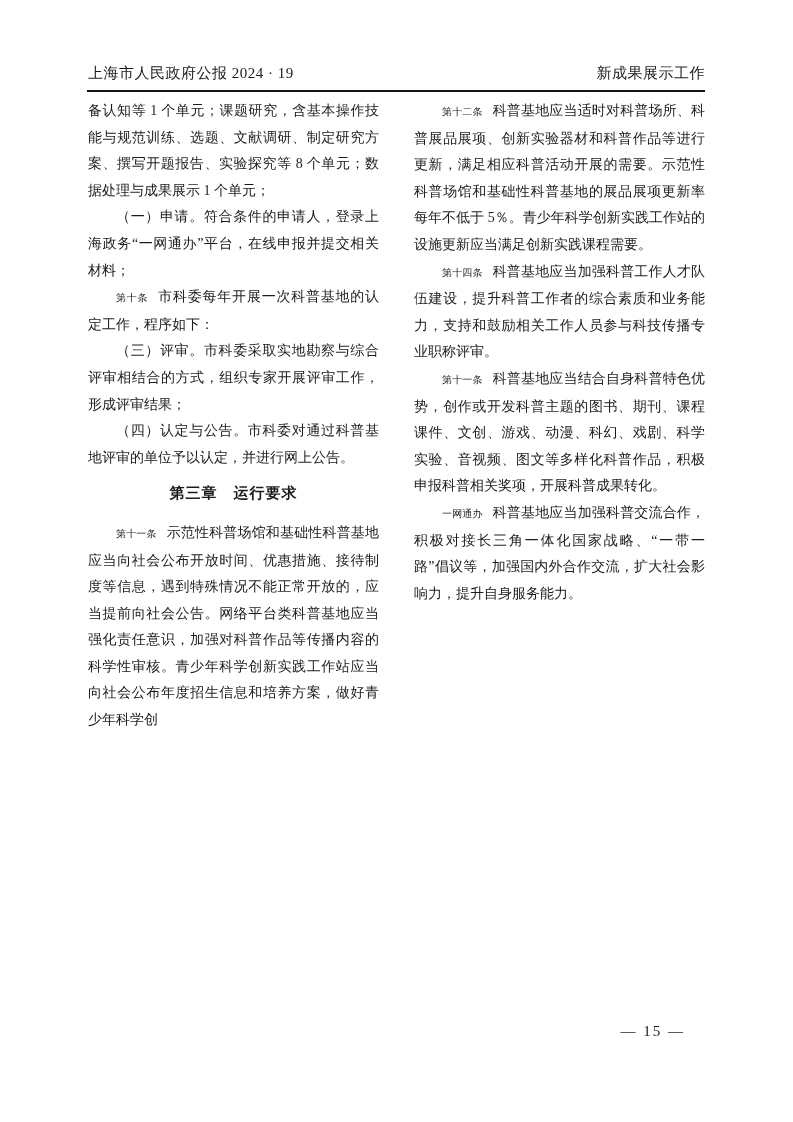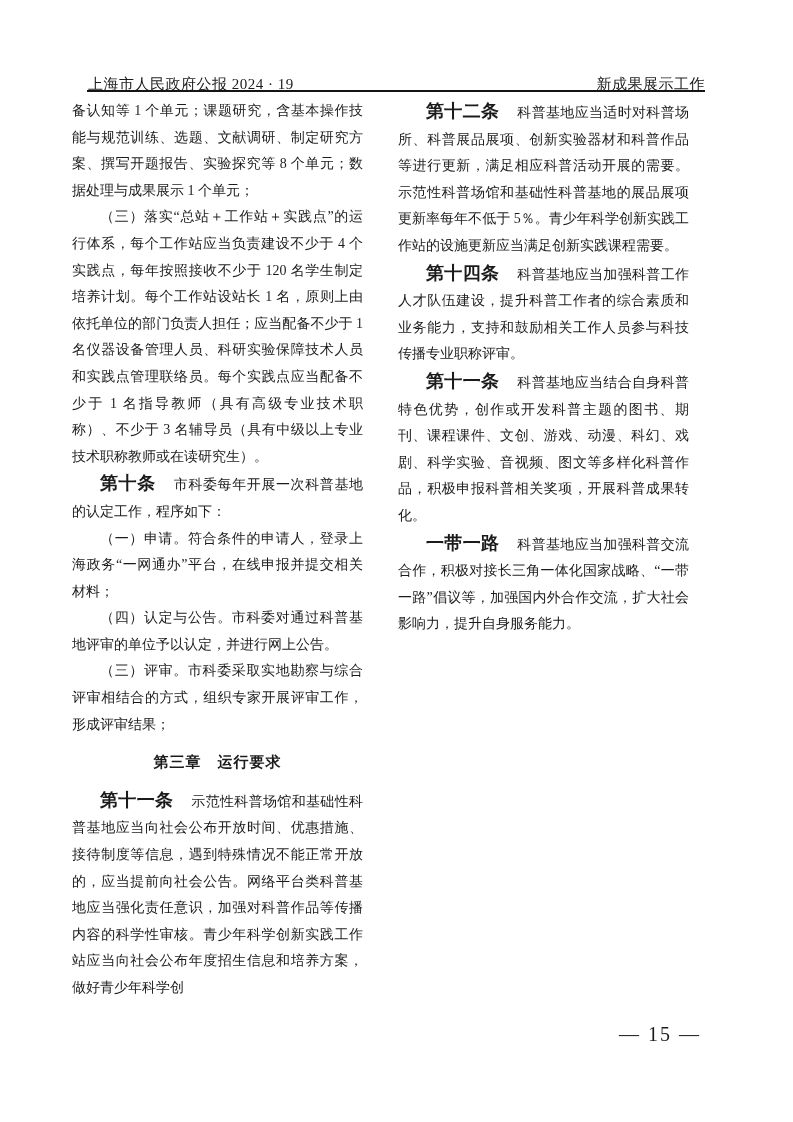--- a/index.html
+++ b/index.html
@@ -20,102 +20,100 @@
     position: absolute;
     left: 88px;
     right: 88px;
     top: 64px;
     display: flex;
     justify-content: space-between;
     align-items: flex-end;
     font-size: 15px;
     letter-spacing: 0.5px;
     white-space: nowrap;
-    margin-top: 11px;
   }
   .header-rule {
     position: absolute;
     left: 87px;
     right: 88px;
     top: 90px;
     height: 2px;
     background: #141414;
   }
   .body-area {
     position: absolute;
-    left: 72px;
+    left: 88px;
     top: 98px;
     width: 617px;
     display: flex;
     gap: 35px;
   }
   .col {
     width: 297px;
     font-size: 14px;
     line-height: 26.6px;
     text-align: justify;
     text-justify: inter-ideograph;
   }
   .para {
     margin: 0;
     text-align: justify;
   }
   .para.indent {
     text-indent: 2em;
   }
   .article-no {
-    font-weight: bold;
+    font-weight: normal;
     margin-right: 1em;
     font-family: "Liberation Sans", "DejaVu Sans", sans-serif;
-    font-size: 18px;
+    font-size: 10px;
   }
   .chapter-heading {
     text-align: center;
     text-indent: 0;
     font-weight: bold;
     font-size: 15px;
     margin: 11px 0;
-    font-family: Liberation Sans, sans-serif;
+    font-family: Liberation Mono, monospace;
     letter-spacing: 1px;
   }
   .footer {
     position: absolute;
-    right: 92px;
+    right: 108px;
     top: 1023px;
-    font-size: 20px;
+    font-size: 15px;
     letter-spacing: 2px;
     white-space: nowrap;
   }
 </style>
 </head>
 <body>
 
 <div class="page">
 
   <div class="header">
     <span>上海市人民政府公报 2024 · 19</span>
     <span>新成果展示工作</span>
   </div>
 
   <div class="header-rule"></div>
 
   <div class="body-area">
     <div class="col" id="col-left">
         <p class="para">备认知等 1 个单元；课题研究，含基本操作技能与规范训练、选题、文献调研、制定研究方案、撰写开题报告、实验探究等 8 个单元；数据处理与成果展示 1 个单元；</p>
-        <p class="para indent">（三）落实“总站＋工作站＋实践点”的运行体系，每个工作站应当负责建设不少于 4 个实践点，每年按照接收不少于 120 名学生制定培养计划。每个工作站设站长 1 名，原则上由依托单位的部门负责人担任；应当配备不少于 1 名仪器设备管理人员、科研实验保障技术人员和实践点管理联络员。每个实践点应当配备不少于 1 名指导教师（具有高级专业技术职称）、不少于 3 名辅导员（具有中级以上专业技术职称教师或在读研究生）。</p>
+        <p class="para indent">（一）申请。符合条件的申请人，登录上海政务“一网通办”平台，在线申报并提交相关材料；</p>
         <p class="para indent"><b class="article-no">第十条</b>市科委每年开展一次科普基地的认定工作，程序如下：</p>
-        <p class="para indent">（一）申请。符合条件的申请人，登录上海政务“一网通办”平台，在线申报并提交相关材料；</p>
+        <p class="para indent">（三）评审。市科委采取实地勘察与综合评审相结合的方式，组织专家开展评审工作，形成评审结果；</p>
         <p class="para indent">（四）认定与公告。市科委对通过科普基地评审的单位予以认定，并进行网上公告。</p>
-        <p class="para indent">（三）评审。市科委采取实地勘察与综合评审相结合的方式，组织专家开展评审工作，形成评审结果；</p>
         <p class="chapter-heading">第三章　运行要求</p>
         <p class="para indent"><b class="article-no">第十一条</b>示范性科普场馆和基础性科普基地应当向社会公布开放时间、优惠措施、接待制度等信息，遇到特殊情况不能正常开放的，应当提前向社会公告。网络平台类科普基地应当强化责任意识，加强对科普作品等传播内容的科学性审核。青少年科学创新实践工作站应当向社会公布年度招生信息和培养方案，做好青少年科学创</p>
       </div>
     <div class="col" id="col-right">
         <p class="para indent"><b class="article-no">第十二条</b>科普基地应当适时对科普场所、科普展品展项、创新实验器材和科普作品等进行更新，满足相应科普活动开展的需要。示范性科普场馆和基础性科普基地的展品展项更新率每年不低于 5％。青少年科学创新实践工作站的设施更新应当满足创新实践课程需要。</p>
         <p class="para indent"><b class="article-no">第十四条</b>科普基地应当加强科普工作人才队伍建设，提升科普工作者的综合素质和业务能力，支持和鼓励相关工作人员参与科技传播专业职称评审。</p>
         <p class="para indent"><b class="article-no">第十一条</b>科普基地应当结合自身科普特色优势，创作或开发科普主题的图书、期刊、课程课件、文创、游戏、动漫、科幻、戏剧、科学实验、音视频、图文等多样化科普作品，积极申报科普相关奖项，开展科普成果转化。</p>
-        <p class="para indent"><b class="article-no">一带一路</b>科普基地应当加强科普交流合作，积极对接长三角一体化国家战略、“一带一路”倡议等，加强国内外合作交流，扩大社会影响力，提升自身服务能力。</p>
+        <p class="para indent"><b class="article-no">一网通办</b>科普基地应当加强科普交流合作，积极对接长三角一体化国家战略、“一带一路”倡议等，加强国内外合作交流，扩大社会影响力，提升自身服务能力。</p>
       </div>
   </div>
 
   <div class="footer">— 15 —</div>
 
 </div>
 
 </body></html>

